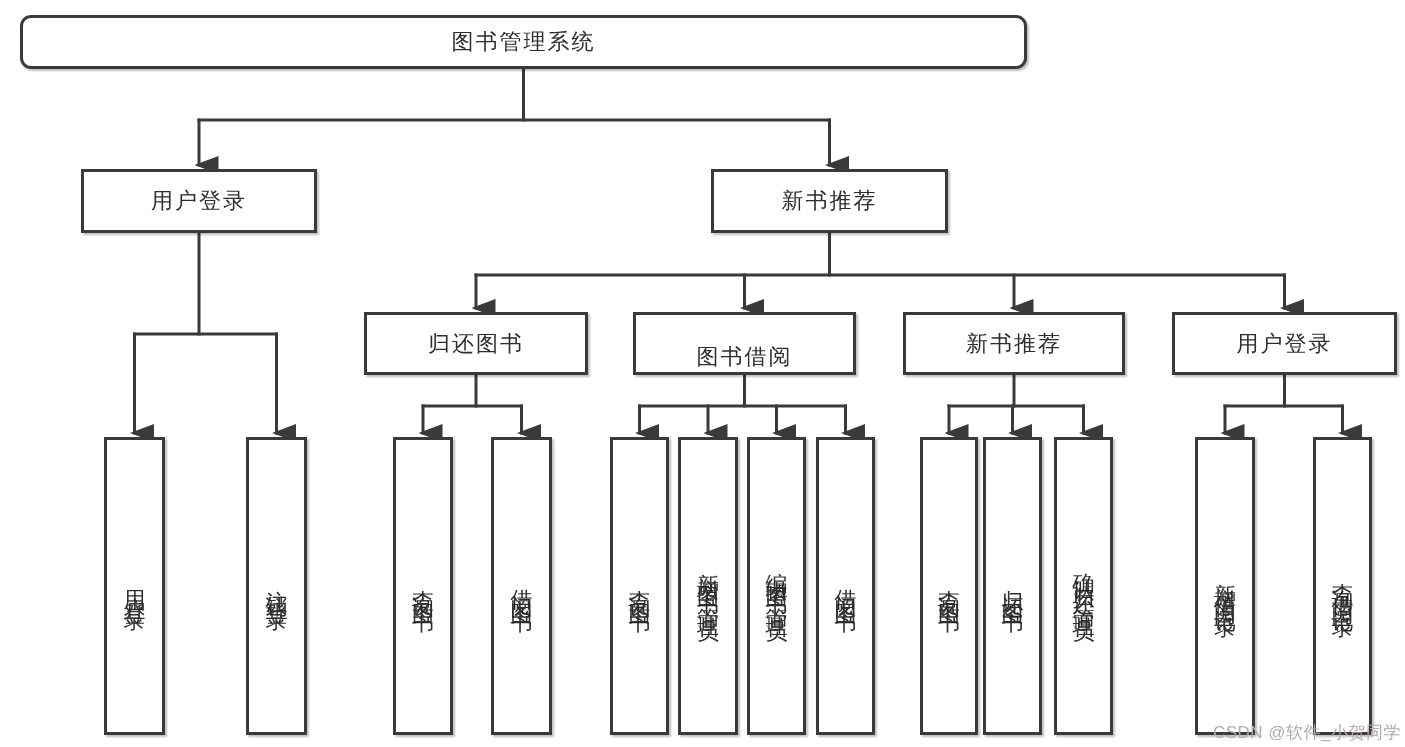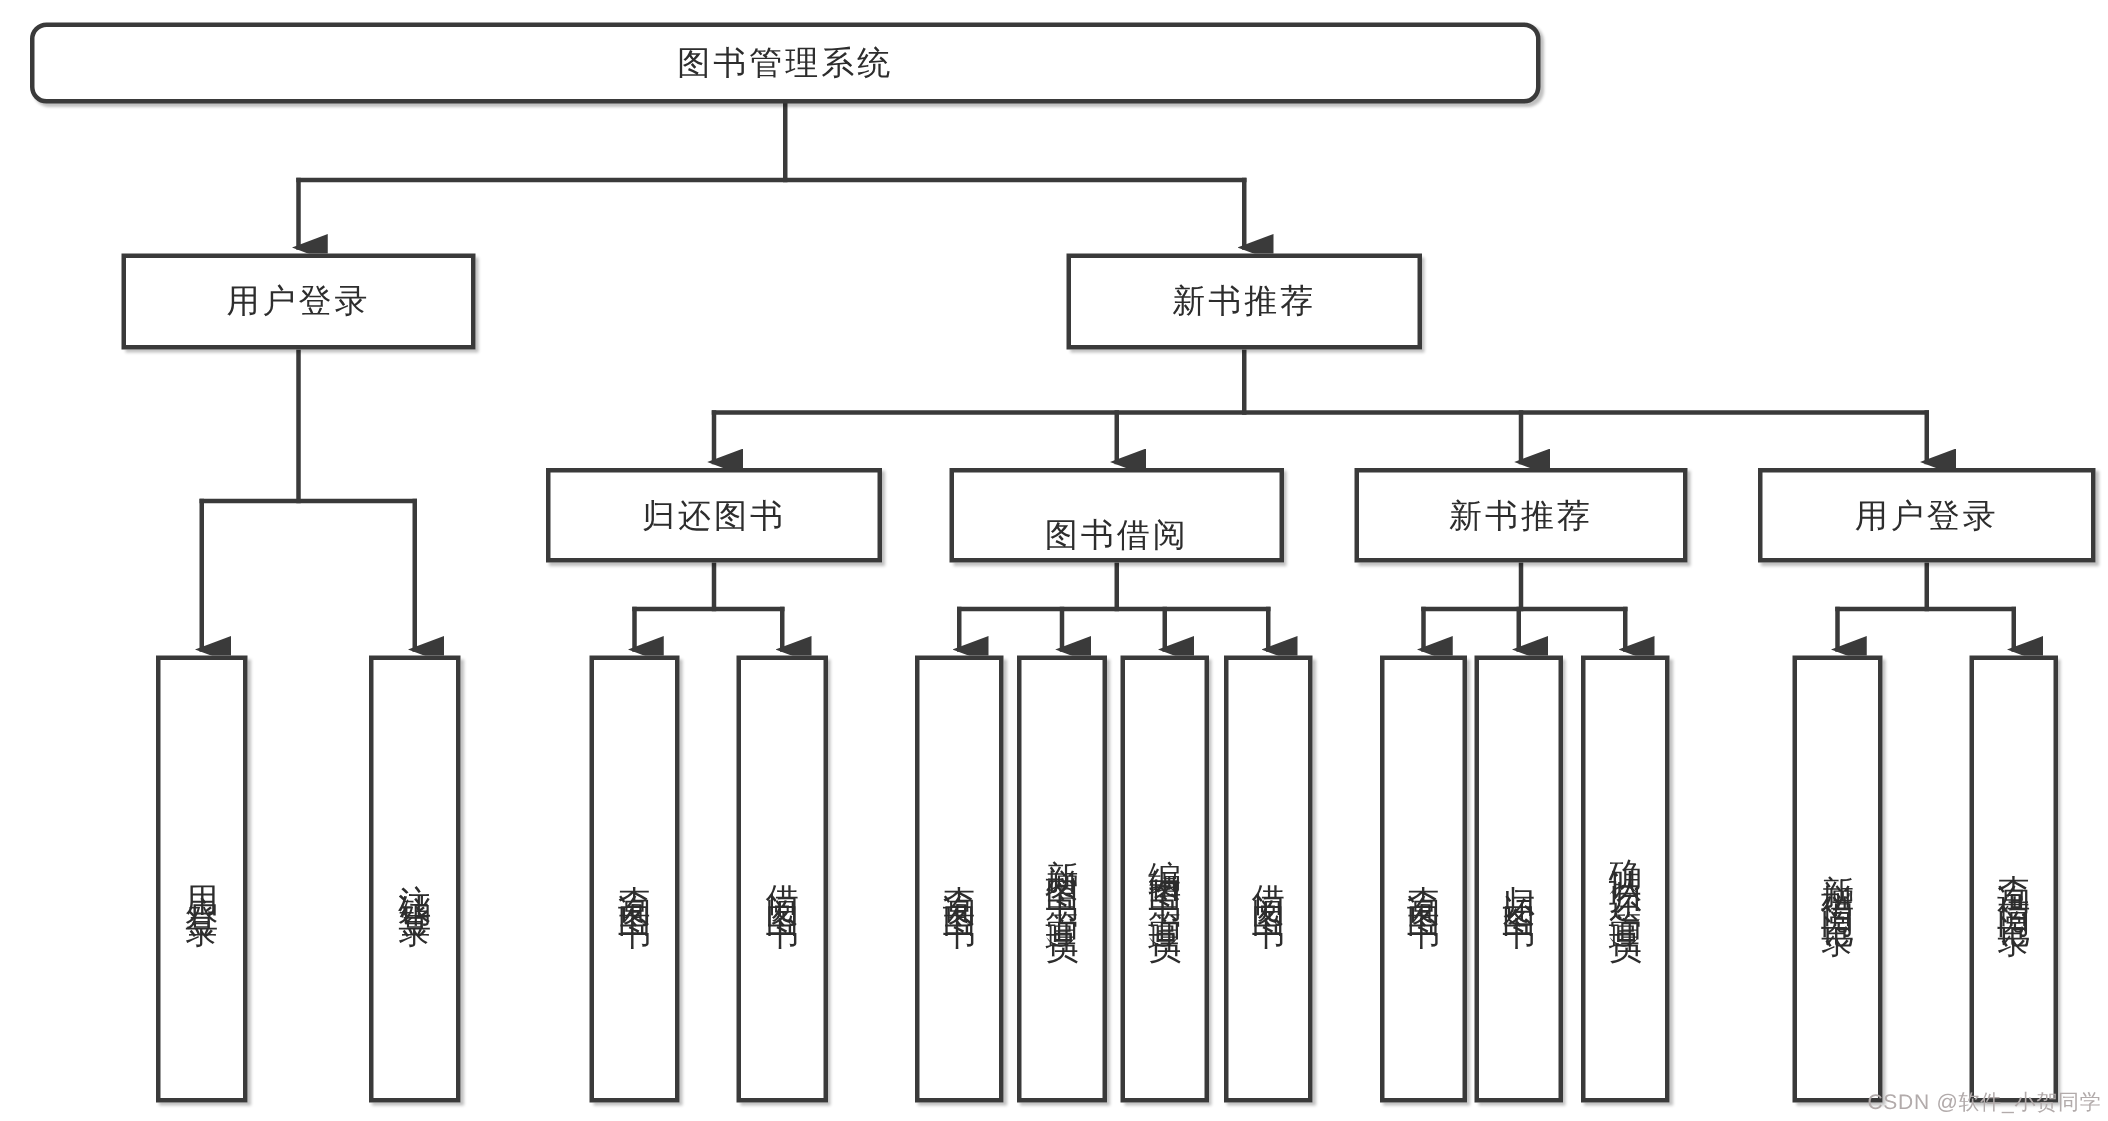--- a/index.html
+++ b/index.html
@@ -20,21 +20,21 @@
   }
   .node.hlabel span{white-space:nowrap;}
   .node.leaf span{
     writing-mode:vertical-rl;
     text-orientation:mixed;
     letter-spacing:7px;
     line-height:1;
   }
   .watermark{
     position:absolute;right:4px;bottom:3px;
-    font-size:14px;color:#b2abab;letter-spacing:0.5px;
+    font-size:17px;color:#b2abab;letter-spacing:0.5px;
     white-space:nowrap;
   }
 </style>
 </head>
 <body>
 
 <div class="stage">
 
   <svg class="connectors" width="1405" height="747" viewBox="0 0 1405 747" xmlns="http://www.w3.org/2000/svg">
     <defs>

